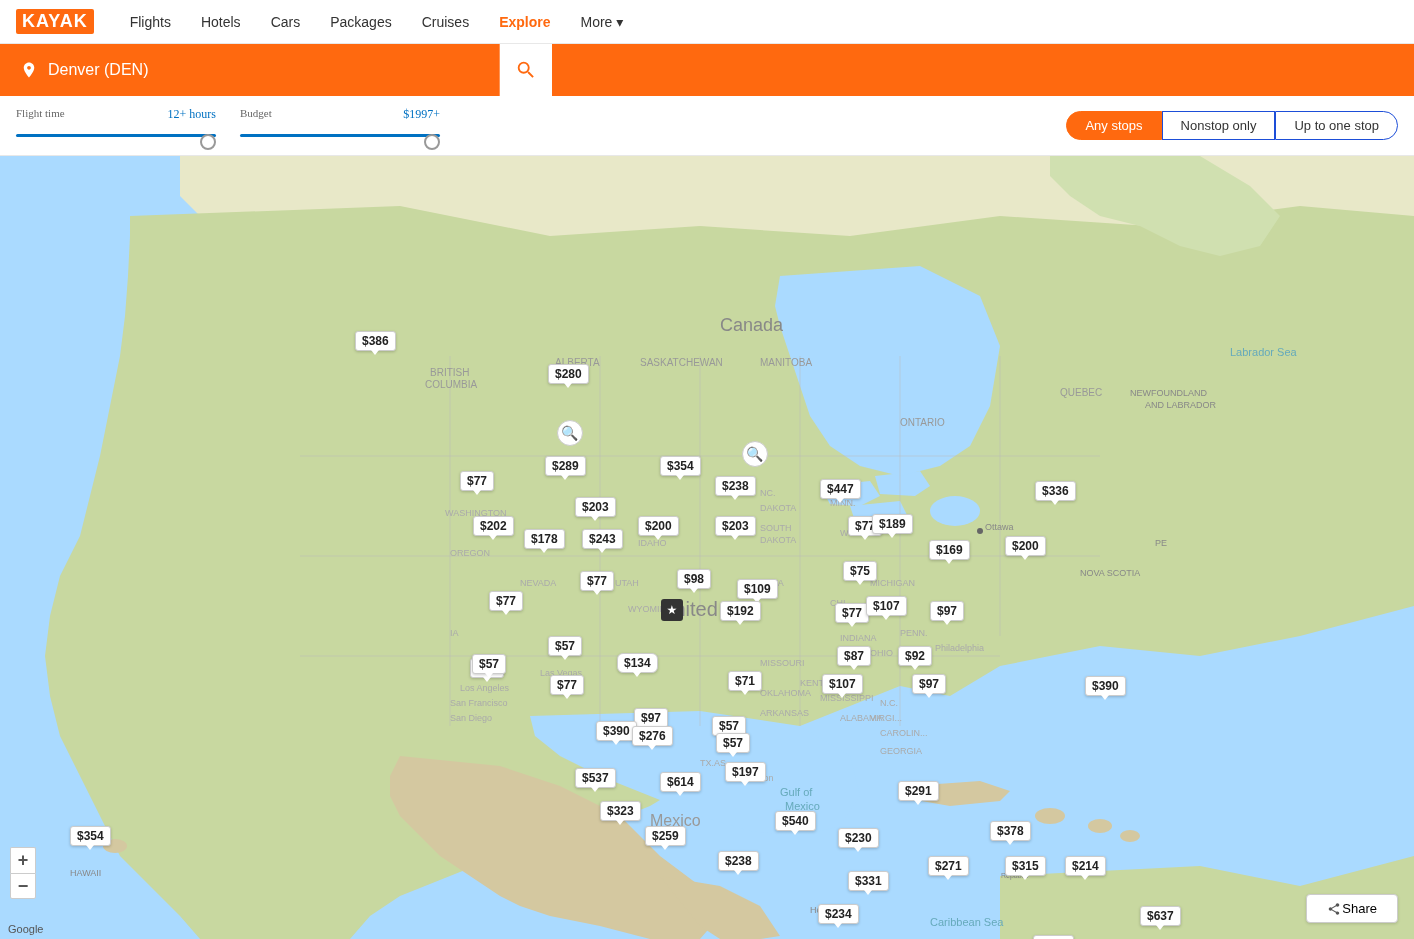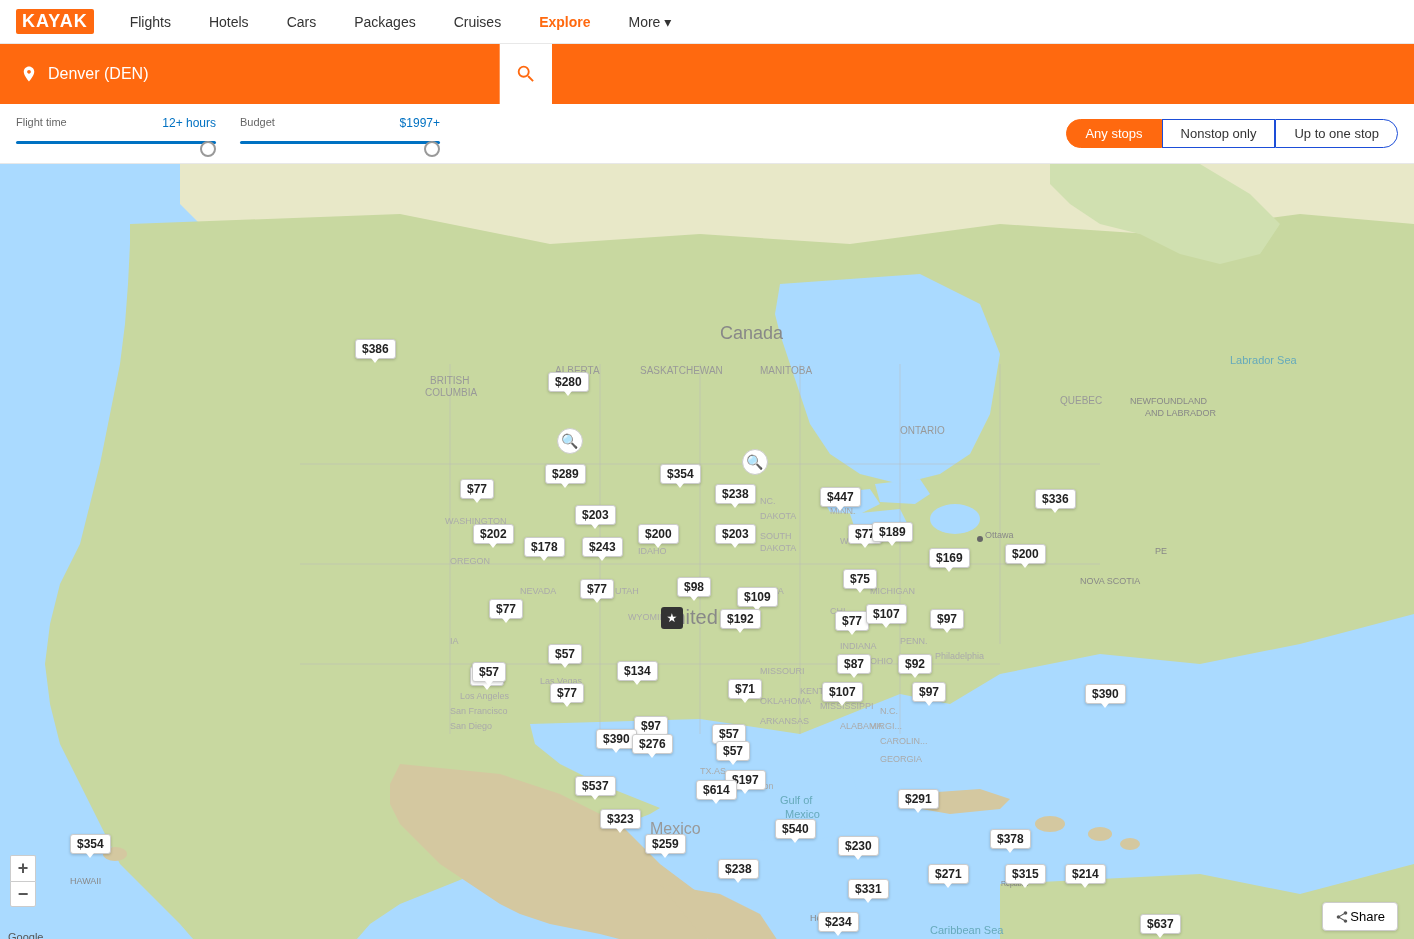--- a/index.html
+++ b/index.html
@@ -24,41 +24,41 @@
       font-size: 18px;
       letter-spacing: 1px;
       color: #fff;
       background: #ff690f;
       padding: 2px 6px;
       border-radius: 2px;
     }
     .nav {
       display: flex;
       align-items: center;
-      gap: 14px;
+      gap: 6px;
     }
     .nav-item {
       padding: 6px 12px;
       font-size: 14px;
       color: #333;
       cursor: pointer;
       border-radius: 4px;
       text-decoration: none;
     }
     .nav-item.active { color: #ff690f; font-weight: 600; }
     .nav-more {
       display: flex;
       align-items: center;
       gap: 3px;
     }
 
     
     .search-bar {
       display: flex;
-      height: 60px;
+      height: 52px;
       background: #ff690f;
     }
     .search-origin {
       display: flex;
       align-items: center;
       gap: 10px;
       padding: 0 20px;
       flex: 0 0 500px;
       background: #ff690f;
       color: #fff;
@@ -96,20 +96,21 @@
       gap: 24px;
       background: #fff;
       border-bottom: 1px solid #e8e8e8;
       height: 60px;
     }
     .filter-group {
       display: flex;
       flex-direction: column;
       gap: 4px;
       min-width: 200px;
+      font-family: Liberation Serif, serif;
     }
     .filter-label {
       font-size: 11px;
       color: #666;
       text-align: center;
     }
     .filter-value {
       font-size: 12px;
       color: #0071c2;
       text-align: right;
@@ -242,21 +243,21 @@
     .share-btn {
       position: absolute;
       bottom: 16px;
       right: 16px;
       display: flex;
       align-items: center;
       gap: 1px;
       background: #fff;
       border: 1px solid #ccc;
       border-radius: 4px;
-      padding: 6px 12px;
+      padding: 6px 20px;
       font-size: 13px;
       cursor: pointer;
       box-shadow: 0 1px 3px rgba(0,0,0,0.15);
     }
 
     
     .map-zoom-icon {
       position: absolute;
       background: #fff;
       border: 1px solid #ccc;
@@ -512,35 +513,35 @@
       <div class="price-label" style="top: 415px; left: 580px;">$77</div>
       <div class="price-label" style="top: 423px; left: 737px;">$109</div>
       <div class="price-label" style="top: 435px; left: 489px;">$77</div>
       <div class="price-label" style="top: 445px; left: 720px;">$192</div>
       <div class="price-label" style="top: 447px; left: 835px;">$77</div>
       <div class="price-label" style="top: 440px; left: 866px;">$107</div>
       <div class="price-label" style="top: 445px; left: 930px;">$97</div>
       <div class="price-label" style="top: 480px; left: 548px;">$57</div>
       <div class="price-label" style="top: 502px; left: 470px;">$57</div>
       <div class="price-label" style="top: 519px; left: 550px;">$77</div>
-      <div class="price-label" style="top: 497px; left: 617px;">$134</div>
+      <div class="price-label" style="top: 497px; left: 617px; border-radius: 6px;">$134</div>
       <div class="price-label" style="top: 515px; left: 728px;">$71</div>
       <div class="price-label" style="top: 518px; left: 822px;">$107</div>
       <div class="price-label" style="top: 518px; left: 912px;">$97</div>
       <div class="price-label" style="top: 498px; left: 472px;">$57</div>
       <div class="price-label" style="top: 560px; left: 712px;">$57</div>
       <div class="price-label" style="top: 490px; left: 837px;">$87</div>
       <div class="price-label" style="top: 490px; left: 898px;">$92</div>
       <div class="price-label" style="top: 552px; left: 634px;">$97</div>
       <div class="price-label" style="top: 565px; left: 596px;">$390</div>
       <div class="price-label" style="top: 570px; left: 632px;">$276</div>
       <div class="price-label" style="top: 606px; left: 725px;">$197</div>
       <div class="price-label" style="top: 625px; left: 898px;">$291</div>
       <div class="price-label" style="top: 612px; left: 575px;">$537</div>
-      <div class="price-label" style="top: 616px; left: 660px; margin-left: 36px;">$614</div>
+      <div class="price-label" style="top: 616px; left: 660px;">$614</div>
       <div class="price-label" style="top: 645px; left: 600px;">$323</div>
       <div class="price-label" style="top: 670px; left: 645px;">$259</div>
       <div class="price-label" style="top: 655px; left: 775px;">$540</div>
       <div class="price-label" style="top: 695px; left: 718px;">$238</div>
       <div class="price-label" style="top: 672px; left: 838px;">$230</div>
       <div class="price-label" style="top: 665px; left: 990px;">$378</div>
       <div class="price-label" style="top: 700px; left: 928px;">$271</div>
       <div class="price-label" style="top: 700px; left: 1005px;">$315</div>
       <div class="price-label" style="top: 700px; left: 1065px;">$214</div>
       <div class="price-label" style="top: 715px; left: 848px;">$331</div>

